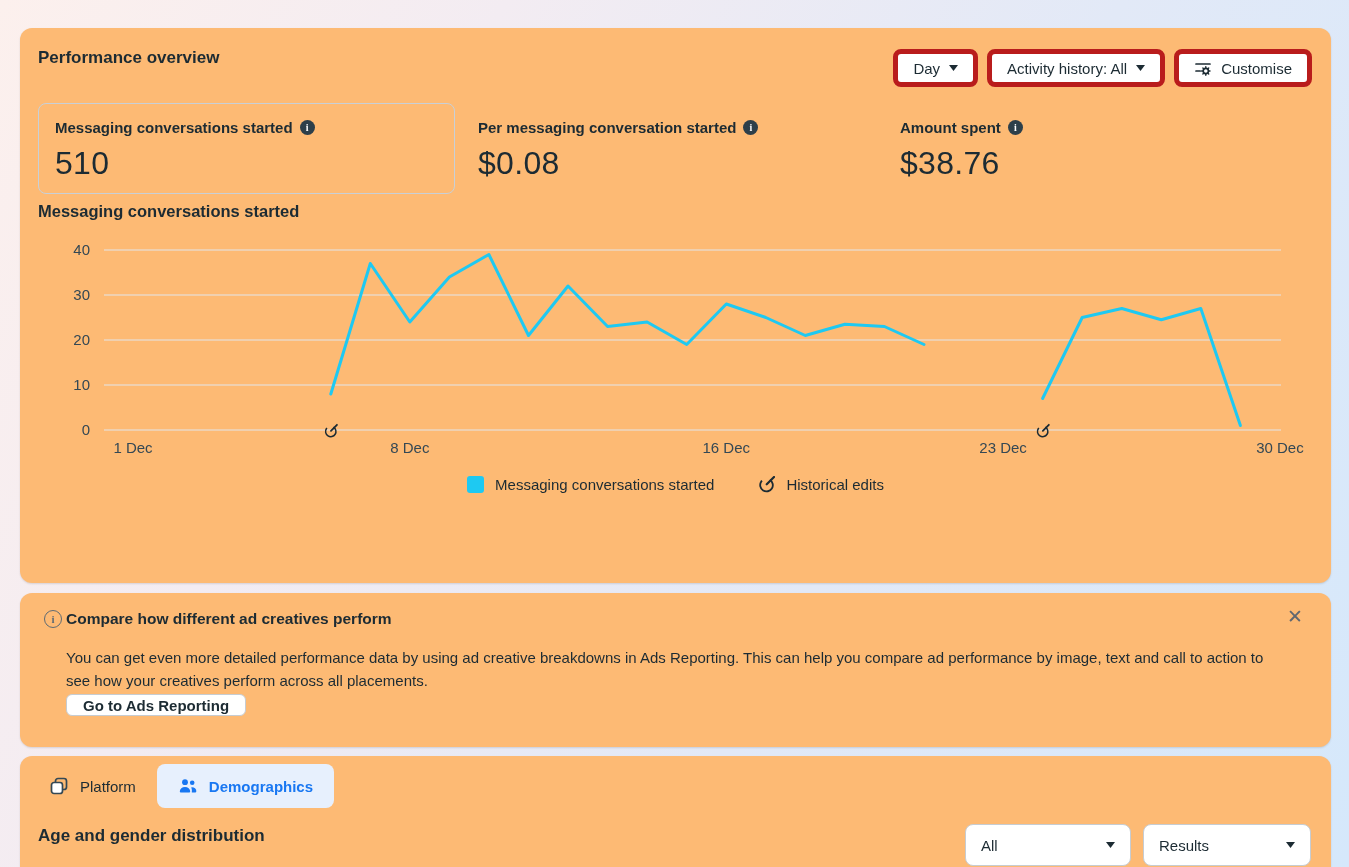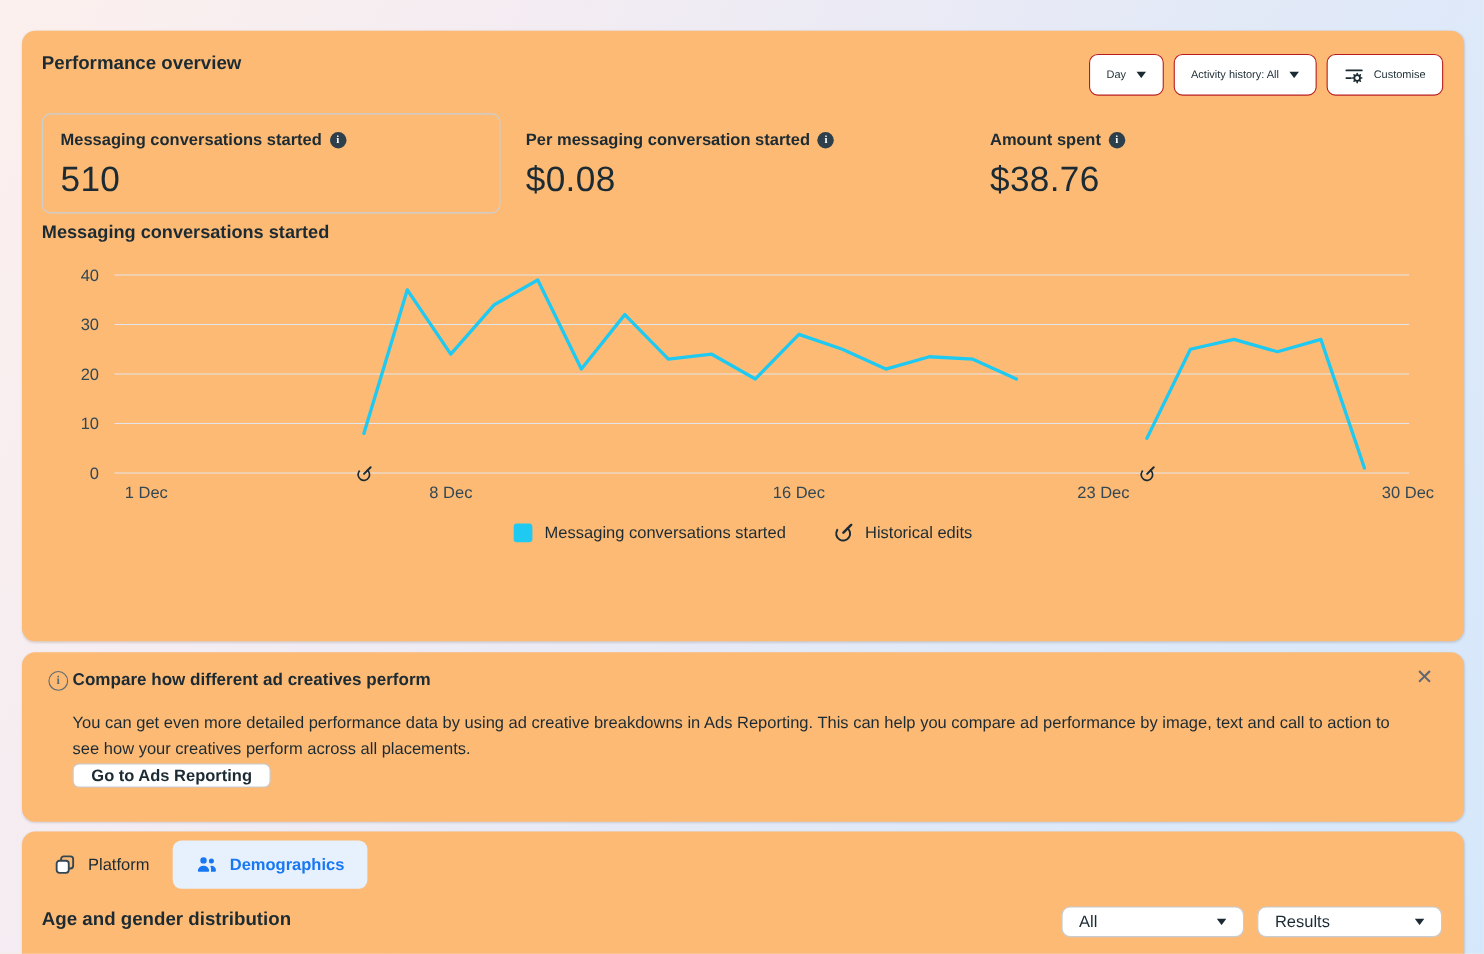--- a/index.html
+++ b/index.html
@@ -17,22 +17,22 @@
   #card-performance { top:28px; height:555px; }
   #card-banner      { top:593px; height:154px; }
   #card-breakdown   { top:756px; height:120px; border-bottom-left-radius:0; border-bottom-right-radius:0; }
 
   .section-title { font-size:17px; font-weight:700; color:#1c2b33; }
 
   
   .controls { position:absolute; top:21px; right:19px; display:flex; gap:9px; }
   .btn {
     display:inline-flex; align-items:center; gap:9px; height:38px;
-    padding:0 15px; background:#fff; border:1px solid #b91c1c; border-radius:8px;
-    font-size:10px; color:#1c2b33; cursor:pointer; white-space:nowrap;
+    padding:0 15px; background:#fff; border:5px solid #b91c1c; border-radius:8px;
+    font-size:15px; color:#1c2b33; cursor:pointer; white-space:nowrap;
   }
   .caret { width:9px; height:6px; flex:0 0 auto; }
   .caret polygon { fill:#1c2b33; }
 
   
   .metric { position:absolute; top:75px; }
   .metric .label { font-size:15px; font-weight:700; display:flex; align-items:center; gap:7px; }
   .metric .value { font-size:32px; font-weight:400; margin-top:9px; letter-spacing:.3px; }
   #metric-0 { left:18px; width:417px; height:91px; border:1px solid #c8d0d8; border-radius:8px; padding:15px 16px; }
   #metric-1 { left:458px; padding-top:16px; }
@@ -67,21 +67,21 @@
   #banner-close { position:absolute; right:28px; top:14px; font-size:19px; color:#606770; cursor:pointer; line-height:1; }
 
   
   .tabs { position:absolute; left:8px; top:8px; display:flex; align-items:center; }
   .tab { display:flex; align-items:center; gap:11px; height:44px; padding:0 21px; border-radius:8px; font-size:15px; cursor:pointer; }
   .tab.selected { background:#e7f0fd; color:#1877f2; font-weight:700; }
   .tab .ticon { width:20px; height:20px; flex:0 0 auto; }
   #breakdown-title { position:absolute; left:18px; top:70px; font-size:17px; font-weight:700; }
   .filters { position:absolute; right:20px; top:68px; display:flex; gap:12px; }
   .select {
-    width:166px; height:28px; background:#fff; border:1px solid #c6ccd2; border-radius:8px;
+    width:166px; height:42px; background:#fff; border:1px solid #c6ccd2; border-radius:8px;
     display:flex; align-items:center; justify-content:space-between; padding:0 15px;
     font-size:15px; cursor:pointer;
   }
   .select:last-child { width:168px; }
 </style>
 </head>
 <body>
 
 <div class="card" id="card-performance">
   <div class="section-title" style="position:absolute;left:18px;top:20px;">Performance overview</div>

